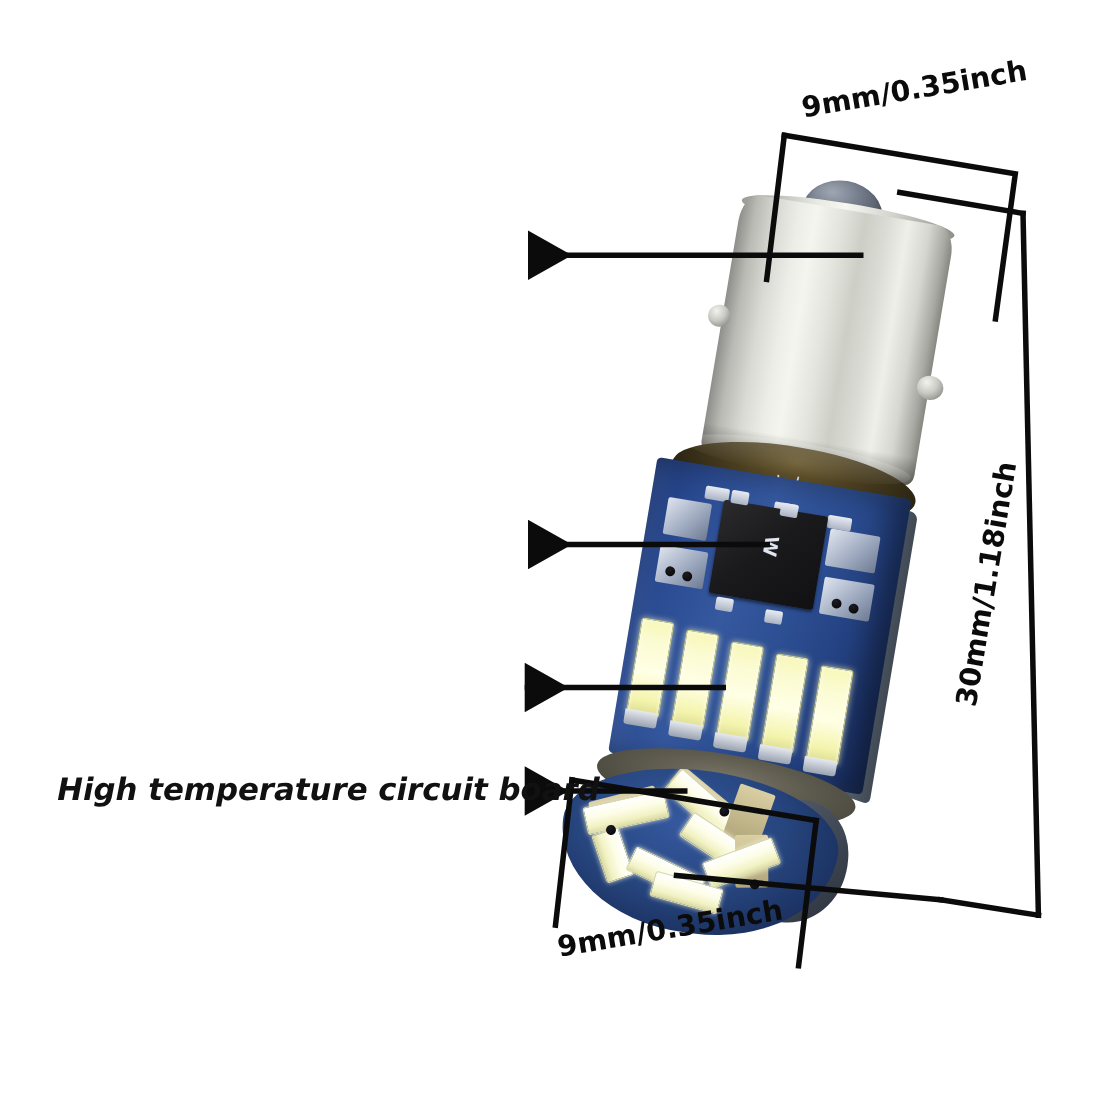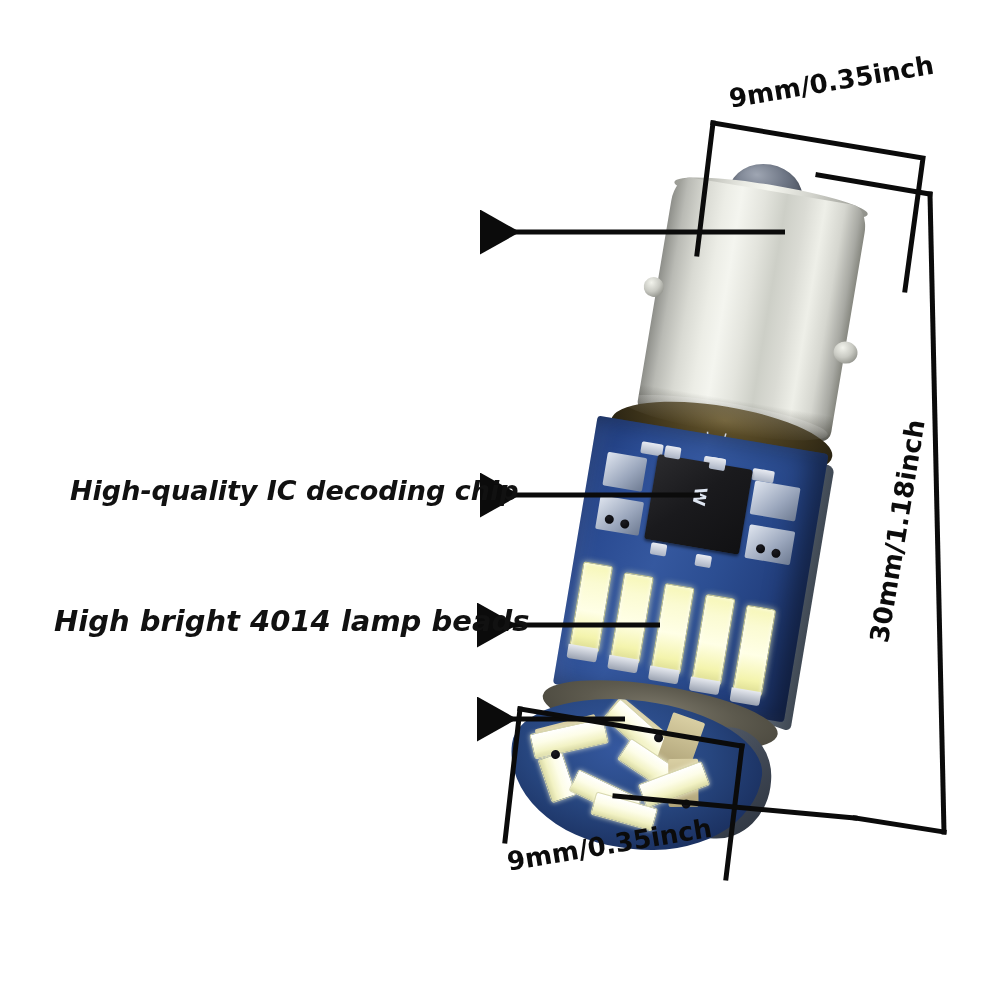--- a/index.html
+++ b/index.html
@@ -381,20 +381,19 @@
     </g>
 
     <g stroke="#0b0b0b" stroke-width="5" fill="none" stroke-linecap="square">
       <path d="M520,709 L742,746"></path>
       <path d="M520,709 L505,841"></path>
       <path d="M742,746 L726,878"></path>
       <path d="M615,796 L855,818"></path>
     </g>
   </svg>
 
-  <div class="callout c2">High-quality IC decoding chip</div>
-  <div class="callout c3">High bright 4014 lamp beads</div>
+  <div class="callout c4">High temperature circuit board</div>
 
   <div class="dim dim-top">9mm/0.35inch</div>
   <div class="dim dim-right">30mm/1.18inch</div>
   <div class="dim dim-bottom">9mm/0.35inch</div>
 
 </div>
 
 </body></html>

